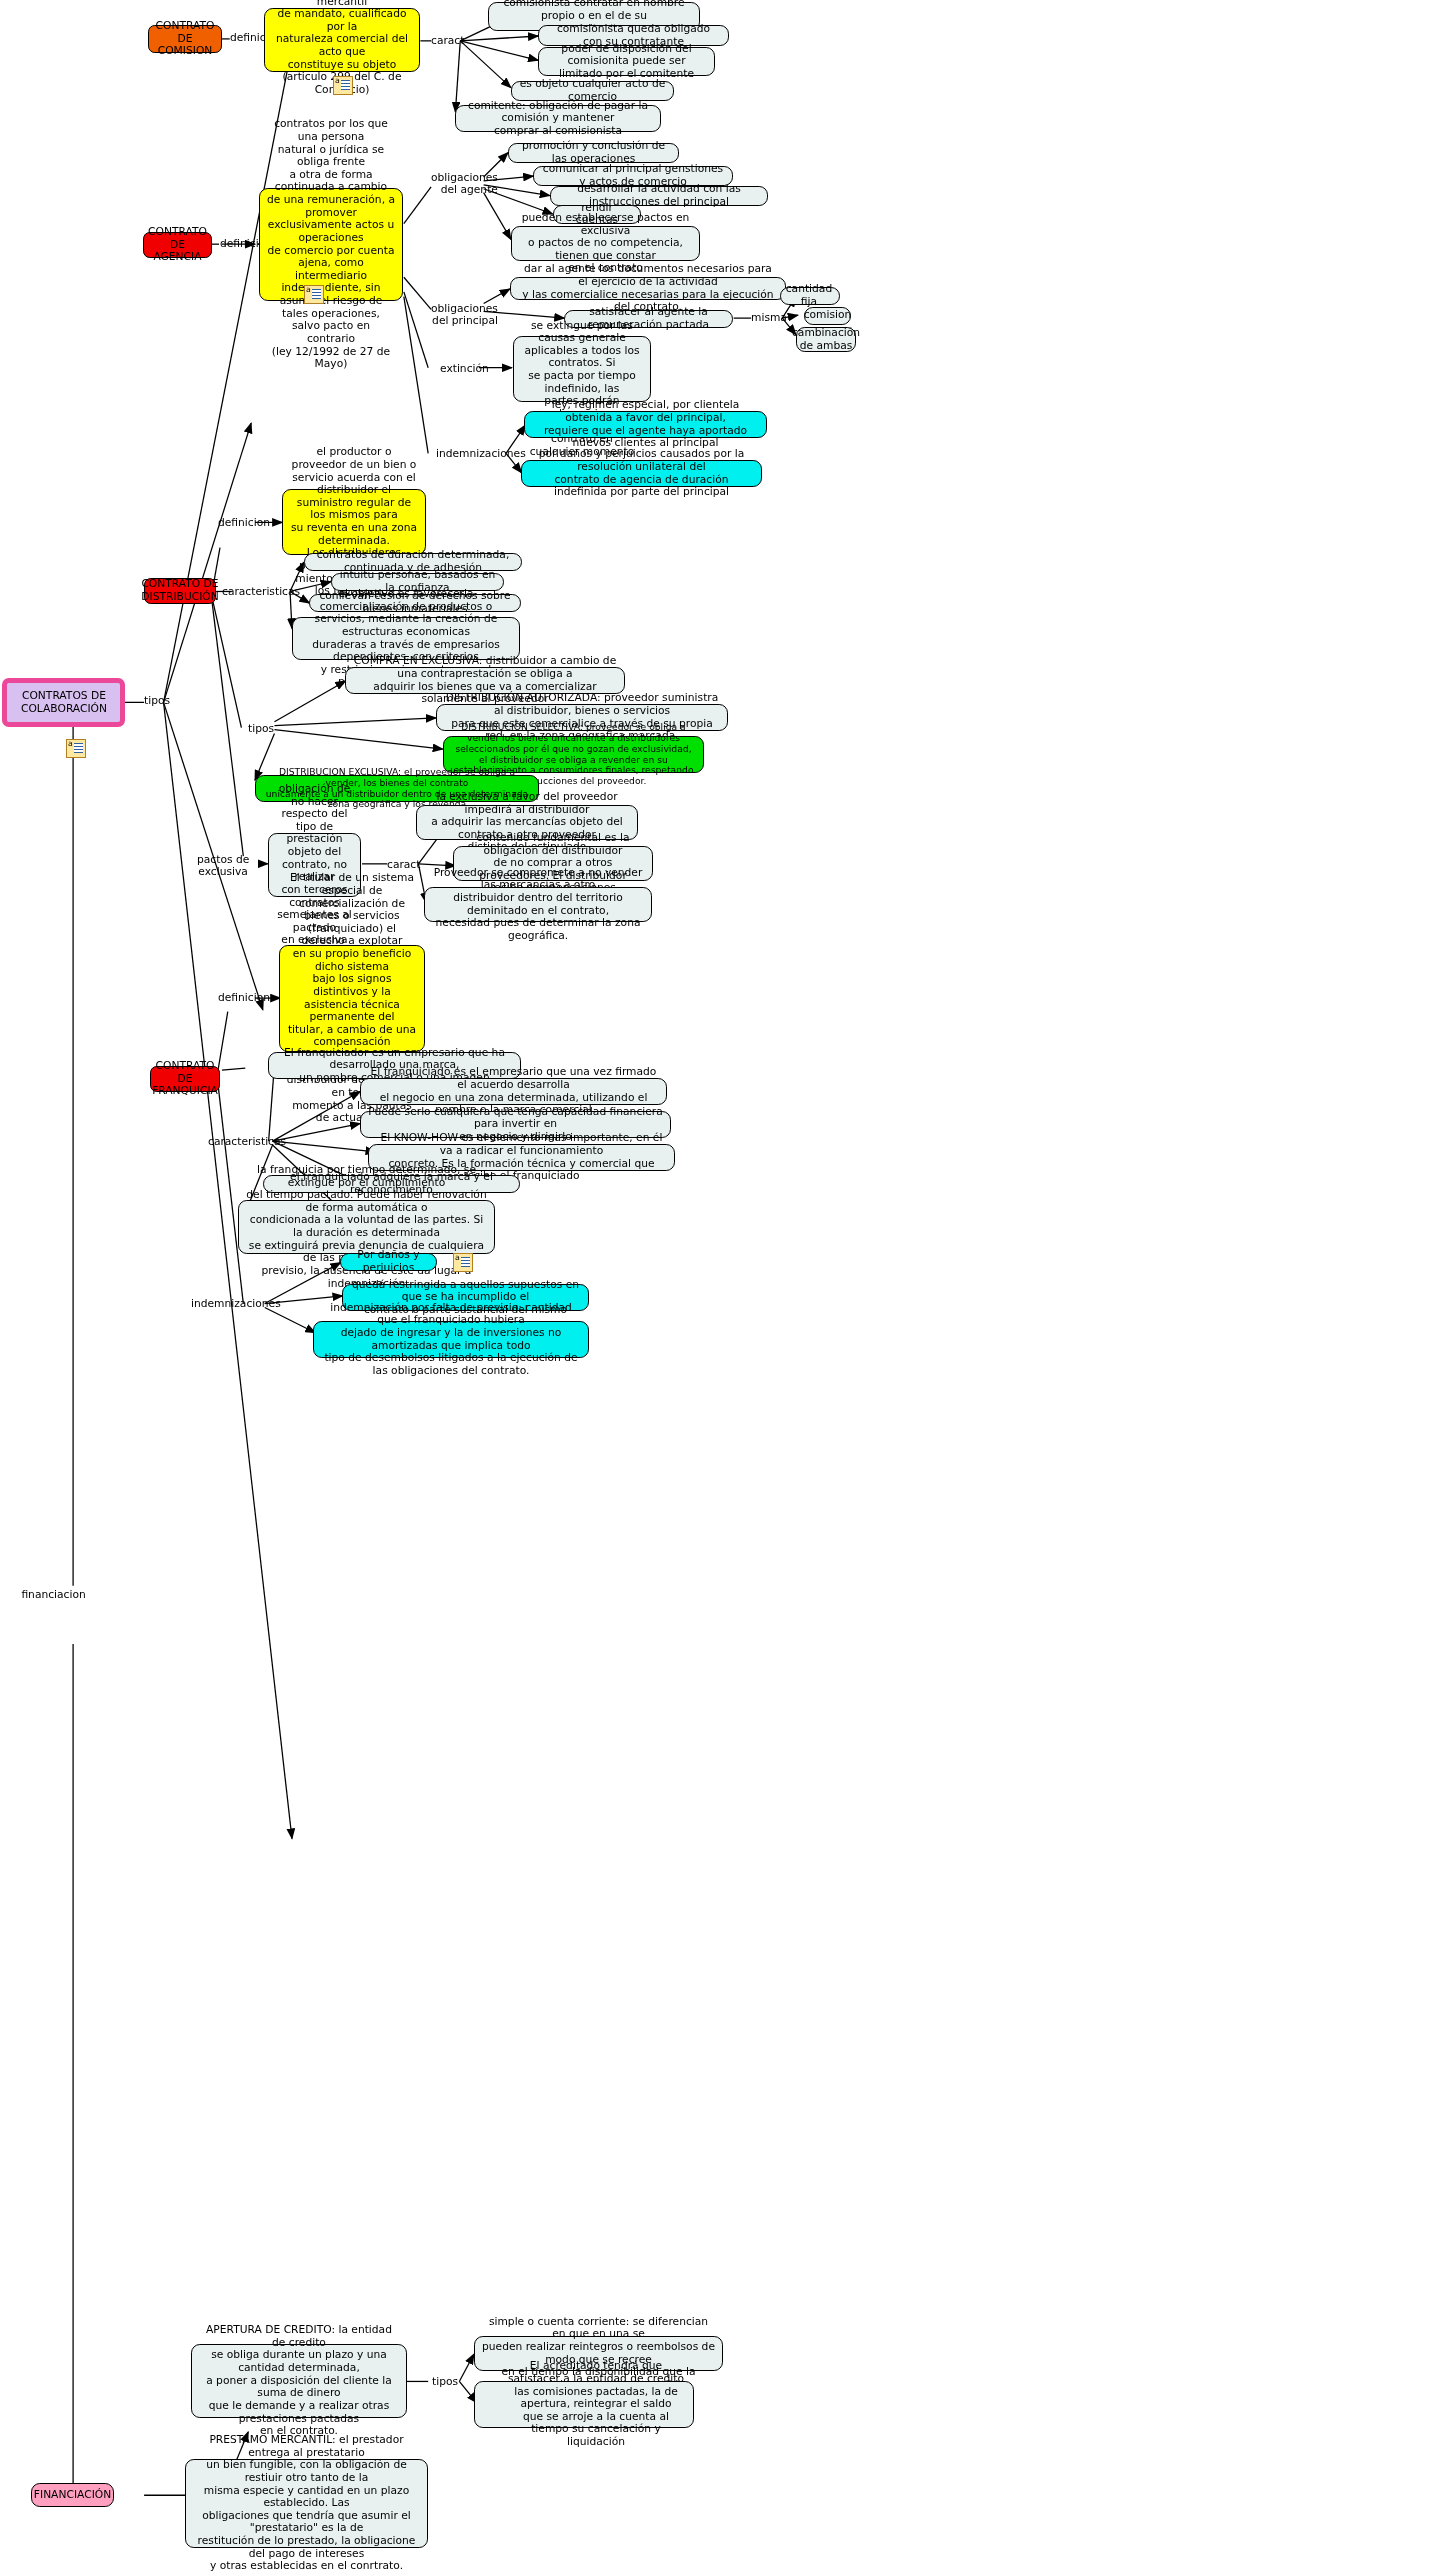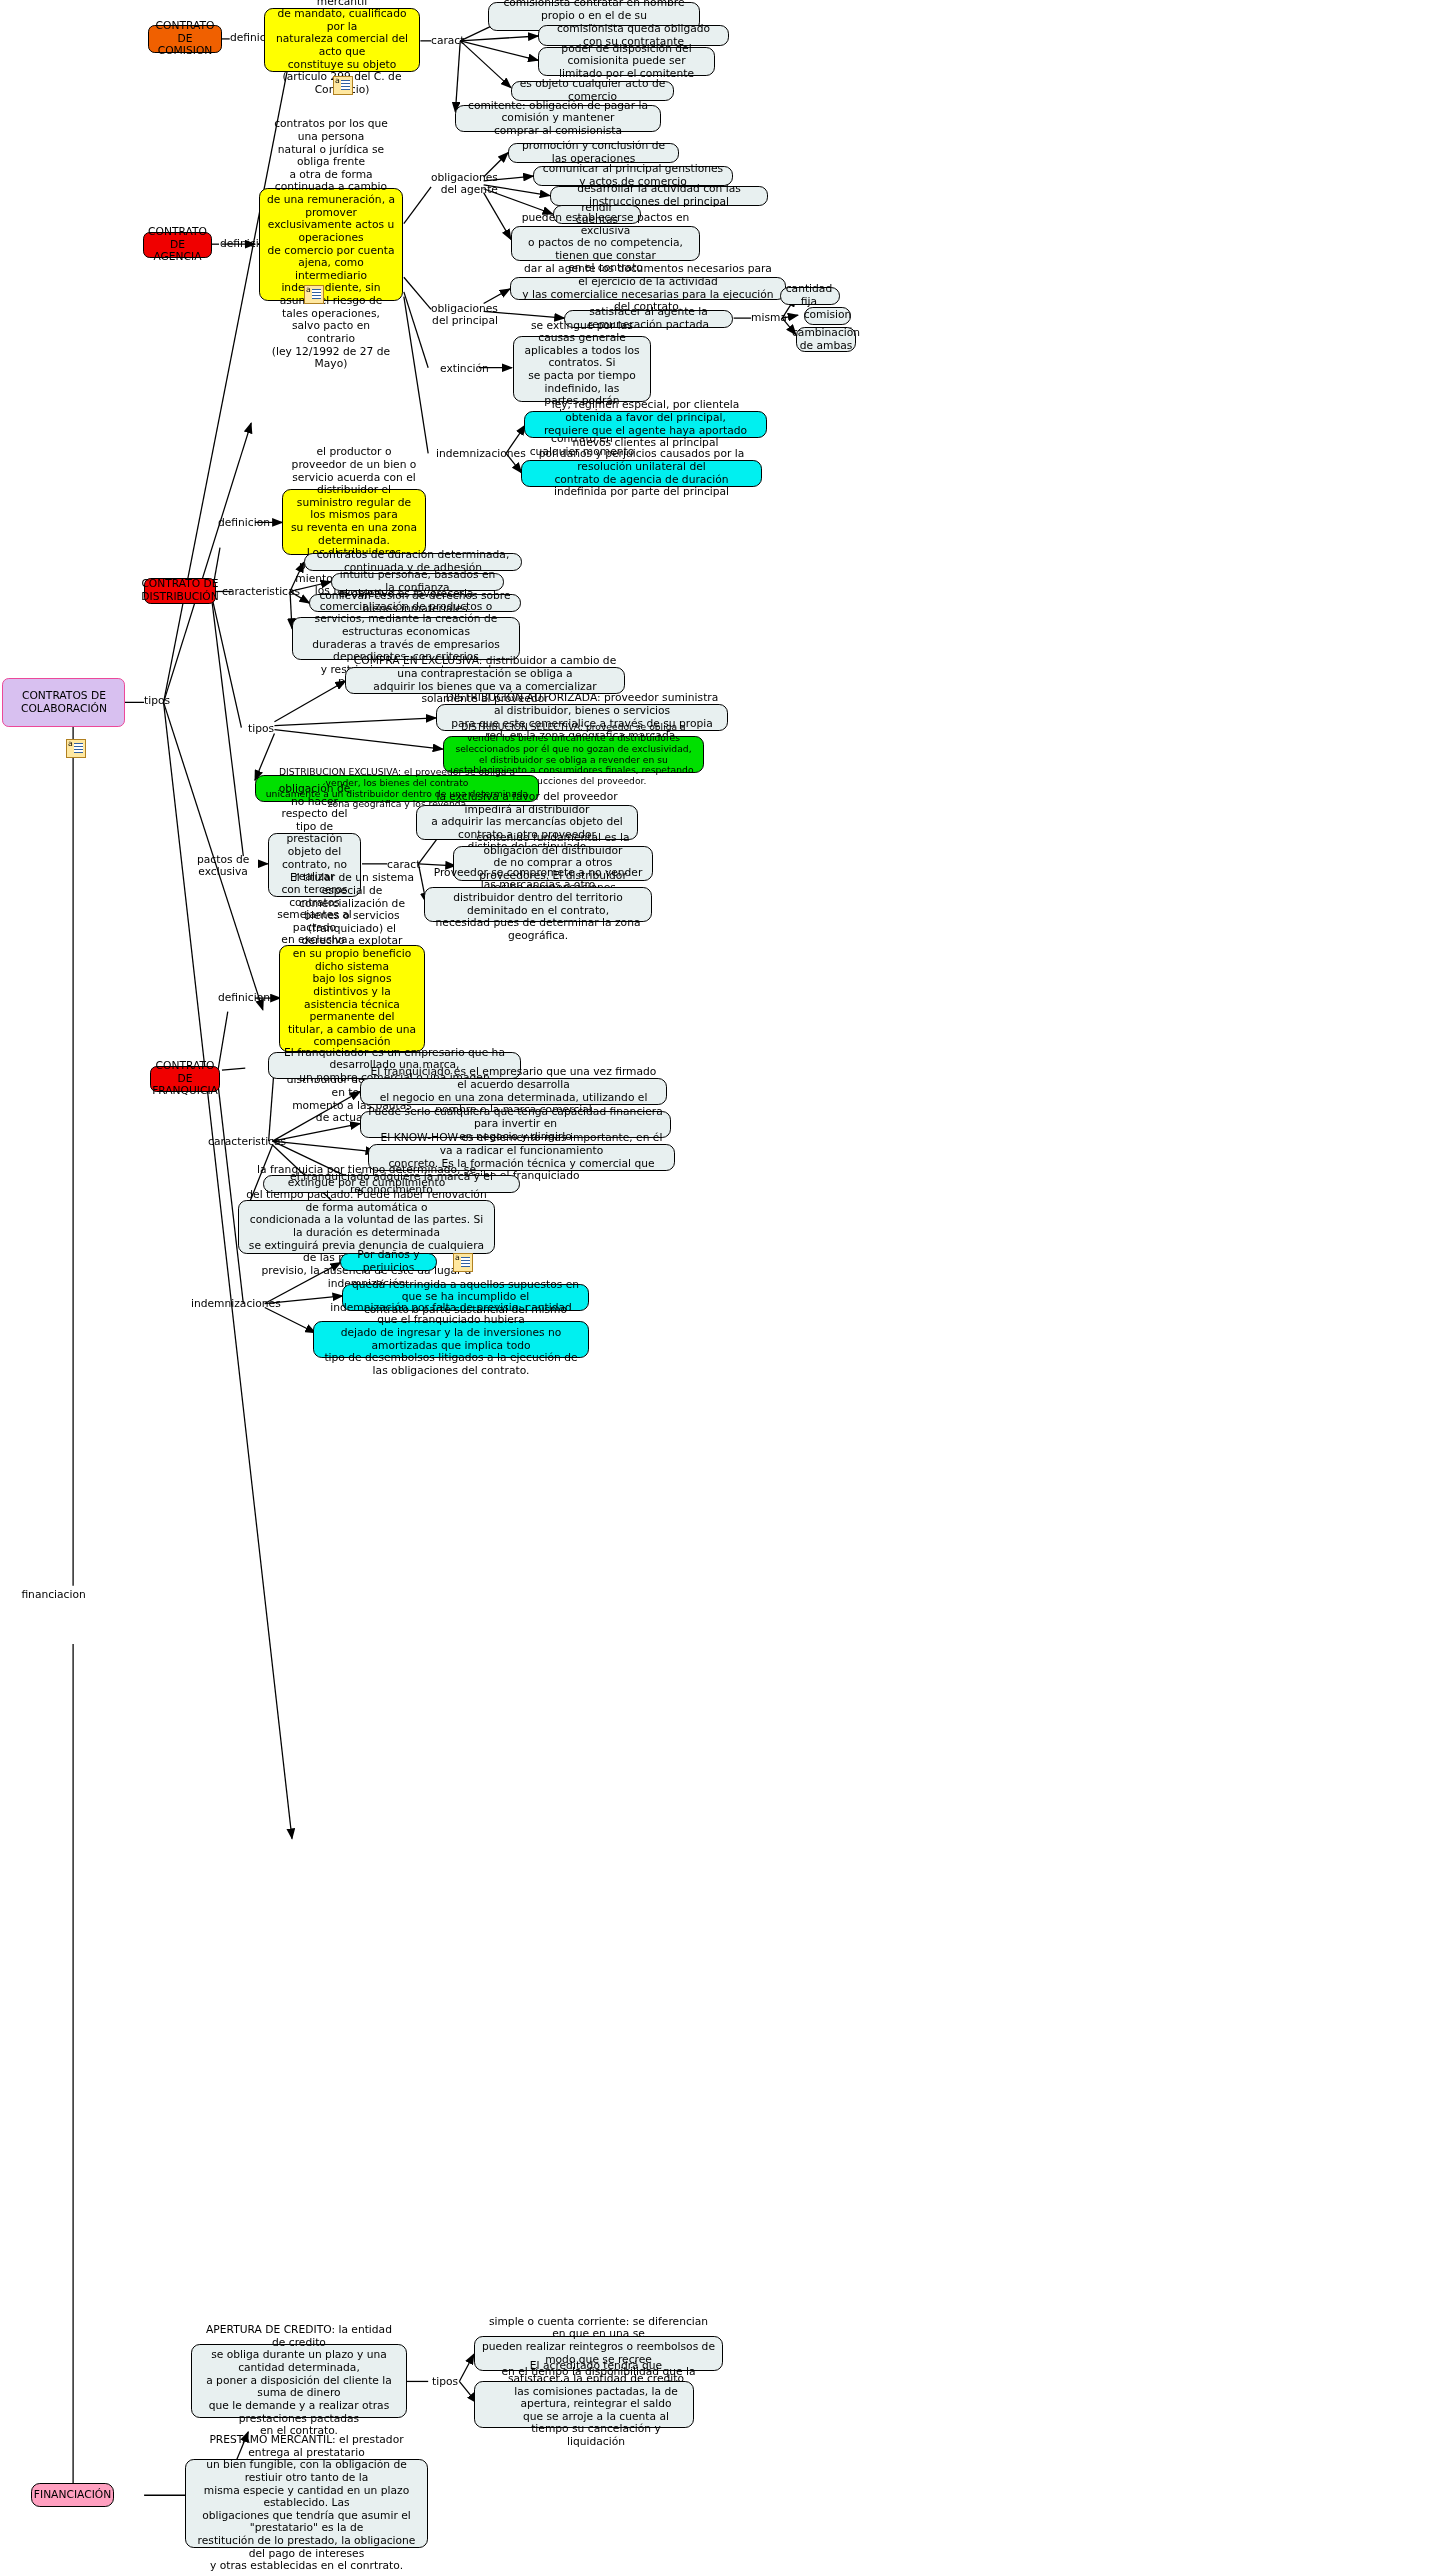--- a/index.html
+++ b/index.html
@@ -8,21 +8,21 @@
   svg.edges{position:absolute;left:0;top:0;width:1441px;height:2576px;pointer-events:none;}
   .node{position:absolute;box-sizing:border-box;border:1px solid #000;border-radius:8.8px;
         display:flex;align-items:center;justify-content:center;text-align:center;
         padding:3.9px 6.8px;line-height:1.18;color:#000;}
   .n-plain{background:#e8f0f0;font-size:10.7px;}
   .n-yellow{background:#ffff00;font-size:10.7px;}
   .n-green{background:#00e000;font-size:10.7px;}
   .n-cyan{background:#00f0f0;font-size:10.7px;}
   .n-red{background:#f00000;border:1px solid #000;border-radius:6.8px;font-size:10.7px;color:#000;}
   .n-orange{background:#f06000;border:1px solid #000;border-radius:6.8px;font-size:10.7px;color:#000;}
-  .n-violet{background:#d8c0f0;border:1px solid #ec4899;border-radius:6.8px;font-size:10.7px;color:#000;padding-left:8px;}
+  .n-violet{background:#d8c0f0;border:5px solid #ec4899;border-radius:6.8px;font-size:10.7px;color:#000;padding-left:8px;}
   .n-pink{background:#ffa0c0;border:1px solid #000;border-radius:8.8px;font-size:10.7px;color:#000;}
   .elabel{position:absolute;font-size:10.7px;color:#000;background:transparent;white-space:nowrap;}
   .note{position:absolute;width:17.5px;height:16.5px;background:#ffe8a0;border:1px solid #b08020;}
   .note:before{content:"a";position:absolute;left:1px;top:-1px;font-size:7.8px;line-height:9.7px;color:#000;}
   .note:after{content:"";position:absolute;left:6.8px;top:2.9px;width:8.8px;height:9.7px;
      background:repeating-linear-gradient(to bottom,#3060a0 0 1px,#fff 1px 2.9px);}
 </style>
 </head>
 <body>
 

